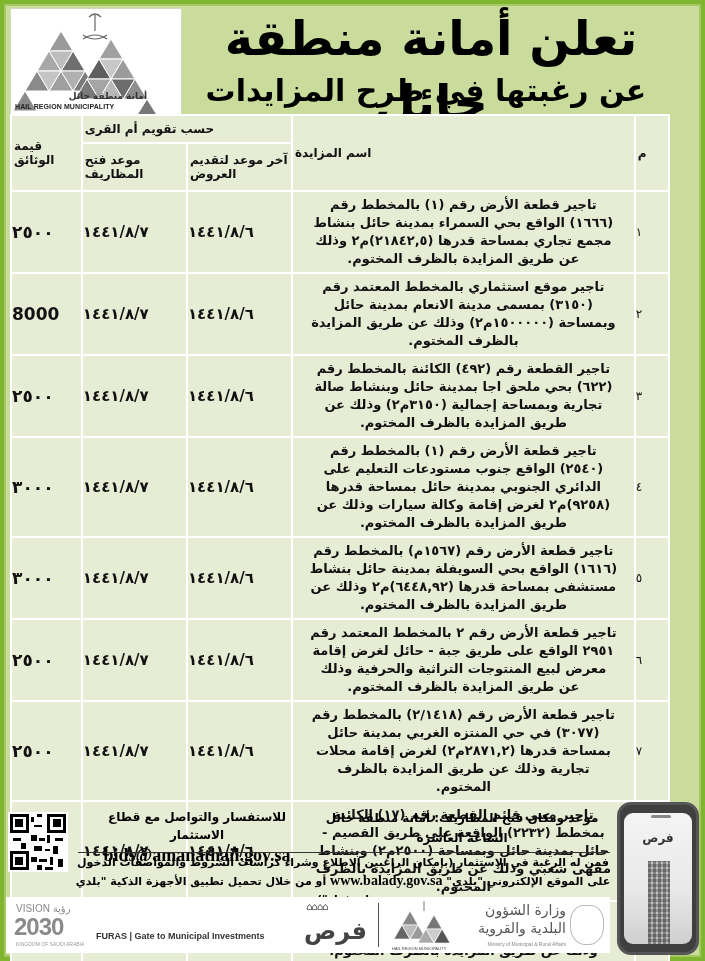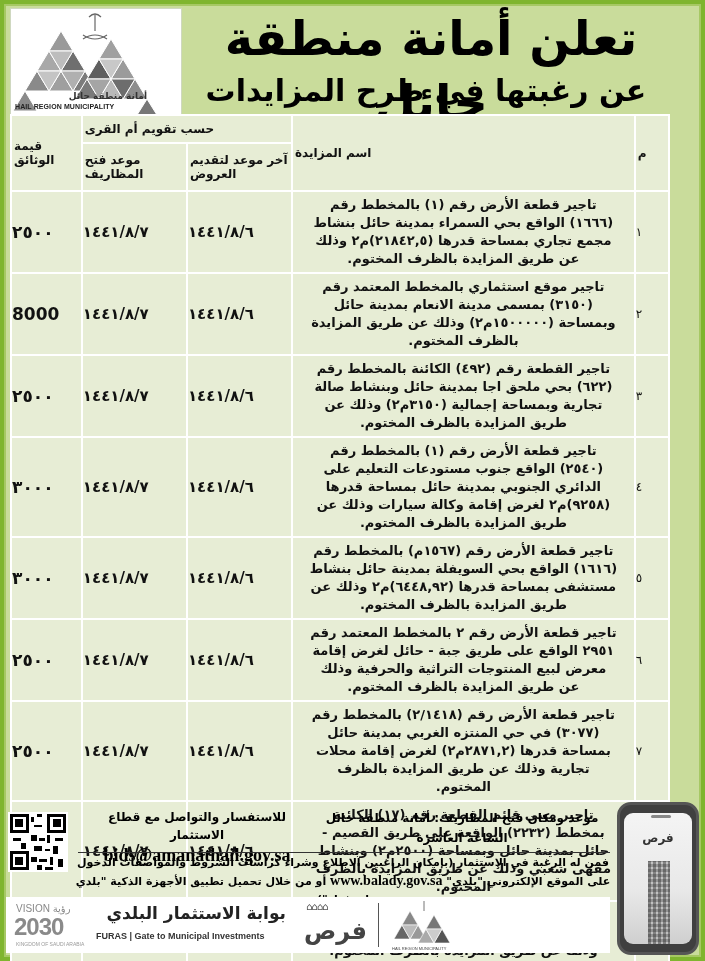--- a/index.html
+++ b/index.html
@@ -333,21 +333,20 @@
   <span>أو من خلال تحميل تطبيق الأجهزة الذكية "بلدي استثمار")</span>
 </div>
 
 <div class="logos">
   <div class="lg vision">
     <div class="v1">VISION رؤية</div>
     <div class="v2">2030</div>
     <div class="v3">KINGDOM OF SAUDI ARABIA</div>
   </div>
   <div class="lg furas-portal">
-    <div class="fa">بوابة الاستثمار البلدي</div>
     <div class="fe">FURAS | Gate to Municipal Investments</div>
   </div>
   <div class="lg furas-mark">
     <div class="fm1">⌂⌂⌂⌂</div>
     <div class="fm2">فرص</div>
   </div>
   <div class="lg sep"></div>
   <div class="lg hail-small">
     <svg width="72" height="56" viewBox="0 0 72 56">
       <g stroke="#fff" stroke-width="0.6">
@@ -357,13 +356,21 @@
         <polygon points="14,28 30,28 22,42" fill="#bbb"></polygon>
         <polygon points="46,18 54,32 38,32" fill="#777"></polygon>
         <polygon points="38,32 46,46 30,46" fill="#aaa"></polygon>
         <polygon points="54,32 62,46 46,46" fill="#555"></polygon>
         <polygon points="38,32 54,32 46,46" fill="#ccc"></polygon>
       </g>
       <line x1="36" y1="4" x2="36" y2="14" stroke="#777" stroke-width="1"></line>
       <text x="4" y="53" font-size="4" fill="#444" font-family="Liberation Sans, sans-serif">HAIL REGION MUNICIPALITY</text>
     </svg>
   </div>
+  <div class="lg ministry">
+    <div class="ma">
+      <div>وزارة الشؤون</div>
+      <div>البلدية والقروية</div>
+    </div>
+    <div class="me">Ministry of Municipal &amp; Rural Affairs</div>
+    <div class="emblem"></div>
+  </div>
 </div>
 
 </body></html>

